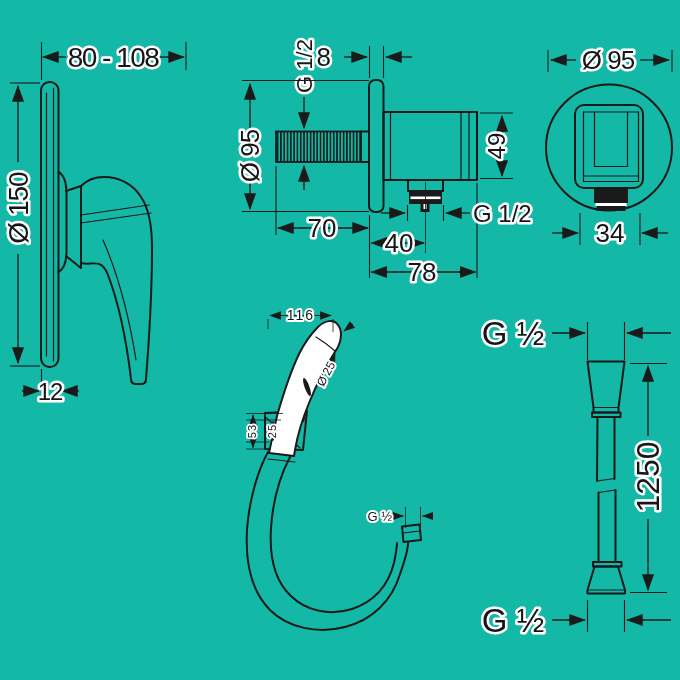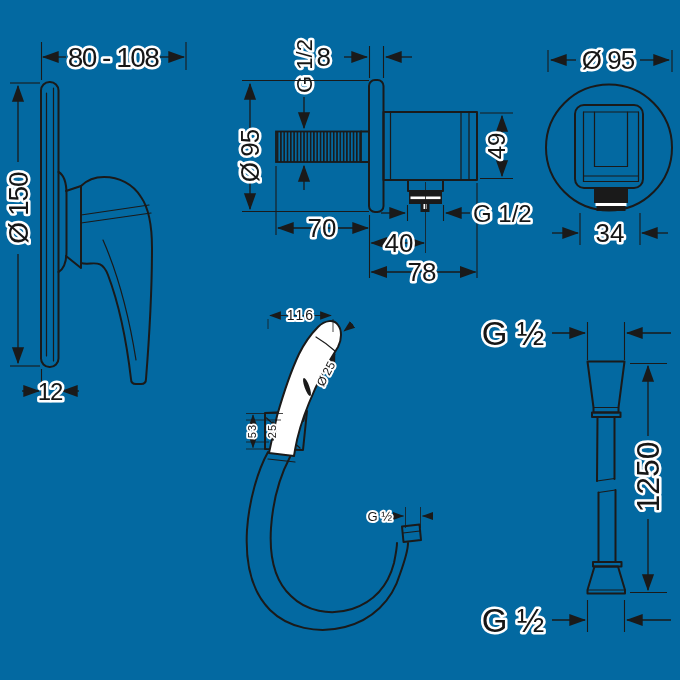--- a/index.html
+++ b/index.html
@@ -1,16 +1,16 @@
 <!DOCTYPE html>
 <html><head>
 <meta charset="utf-8">
 <style>
   html,body{margin:0;padding:0;background:#ffffff;}
-  .canvas{width:680px;height:680px;background:#0369a1;position:relative;overflow:hidden;}
+  .canvas{width:680px;height:680px;background:#14b8a6;position:relative;overflow:hidden;}
   svg{display:block;}
   .outline{fill:none;stroke:#1a1a1a;stroke-width:2;stroke-linejoin:round;stroke-linecap:round;}
   .thin{fill:none;stroke:#1a1a1a;stroke-width:1.2;stroke-linecap:round;}
   .dim{fill:none;stroke:#1a1a1a;stroke-width:1.3;}
   .dimS{fill:none;stroke:#1a1a1a;stroke-width:0.9;}
   .ext{fill:none;stroke:#1a1a1a;stroke-width:1.1;}
   .extS{fill:none;stroke:#1a1a1a;stroke-width:0.8;}
   .dark{fill:#1a1a1a;stroke:none;}
   .whitefill{fill:#ffffff;}
   .lbl{font-family:"Liberation Sans","DejaVu Sans",sans-serif;fill:#161616;

